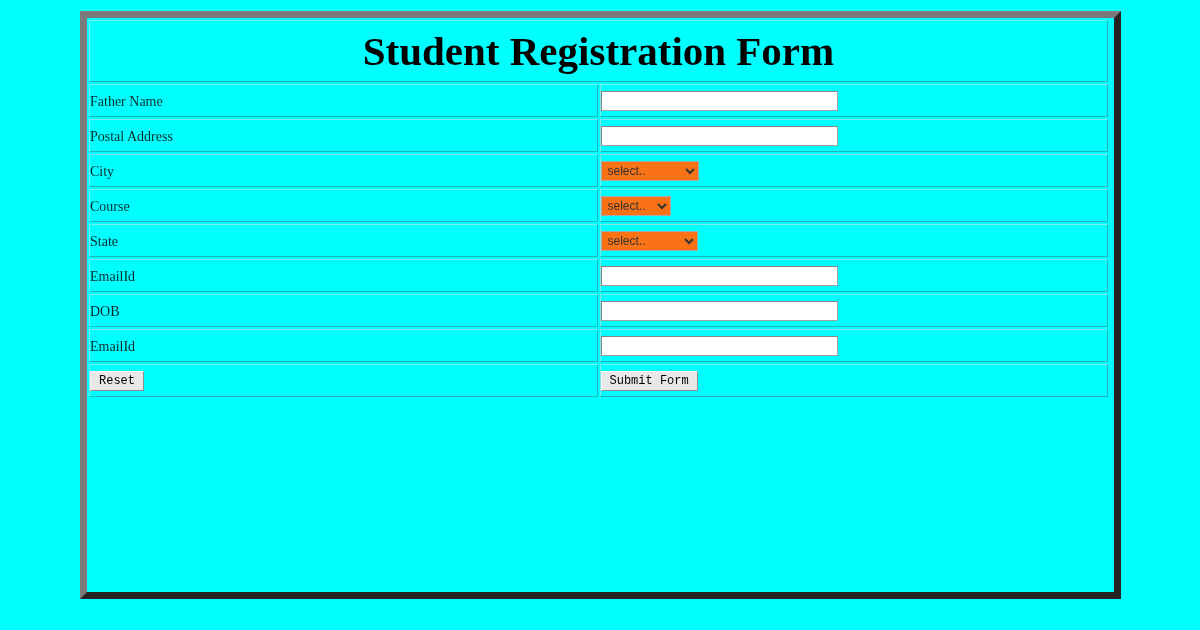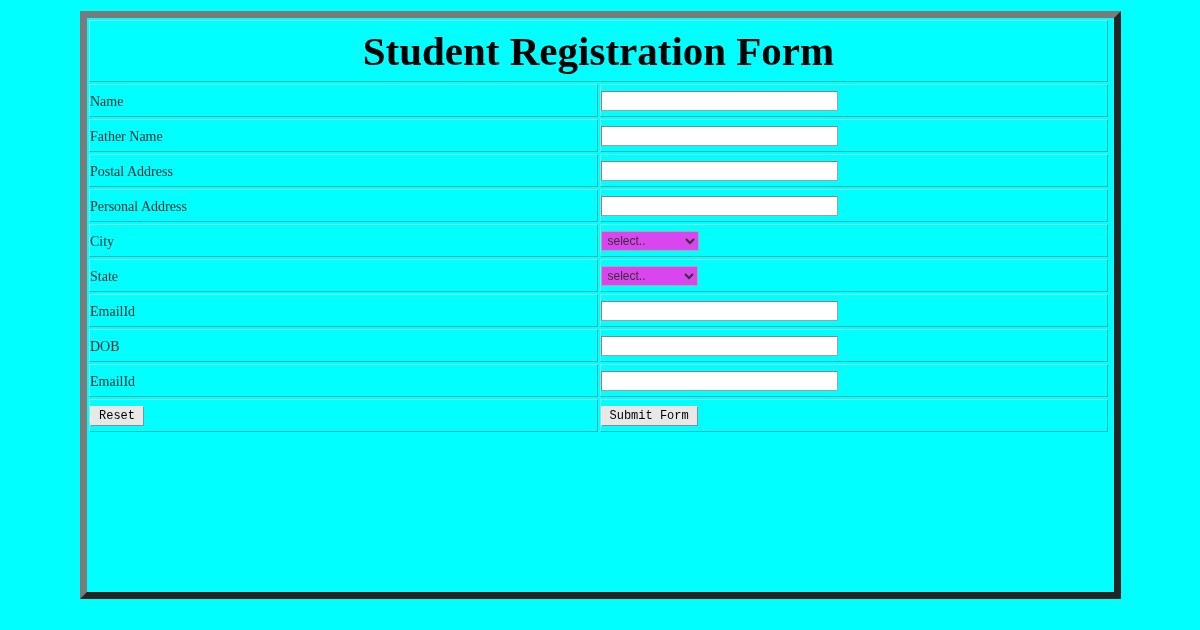--- a/index.html
+++ b/index.html
@@ -92,21 +92,21 @@
     border-left-color: #848484;
     padding: 1px 2px;
     margin: 0;
     box-sizing: content-box;
     vertical-align: middle;
   }
 
   select.select-input {
     font-family: "Liberation Sans", sans-serif;
     font-size: 12px;
-    background: #d946ef;
+    background: #f97316;
     color: #333333;
     border: 1px solid #a8a8a8;
     height: 20px;
     padding: 1px 2px;
     margin: 0;
     vertical-align: middle;
   }
   select.w-city    { width: 98px; }
   select.w-course  { width: 70px; }
   select.w-district{ width: 88px; }
@@ -149,68 +149,62 @@
 <div id="outer-frame">
   <table id="registration-table">
     <tbody>
 
       <tr>
         <td class="header-cell" colspan="2">
           <span class="form-title">Student Registration Form</span>
         </td>
       </tr>
 
-      <tr>
-        <td class="label-cell">
-          <span class="field-label">Name</span>
-        </td>
-        <td class="field-cell">
-          <input class="text-input" type="text" value="" style="">
-        </td>
-      </tr>
 
       <tr>
         <td class="label-cell">
           <span class="field-label">Father Name</span>
         </td>
         <td class="field-cell">
           <input class="text-input" type="text" value="" style="">
         </td>
       </tr>
 
       <tr>
         <td class="label-cell">
           <span class="field-label">Postal Address</span>
         </td>
         <td class="field-cell">
           <input class="text-input" type="text" value="" style="">
         </td>
       </tr>
 
-      <tr>
-        <td class="label-cell">
-          <span class="field-label">Personal Address</span>
-        </td>
-        <td class="field-cell">
-          <input class="text-input" type="text" value="" style="">
-        </td>
-      </tr>
 
 
       <tr>
         <td class="label-cell">
           <span class="field-label">City</span>
         </td>
         <td class="field-cell">
           <select class="select-input w-city">
             <option>select..</option>
           </select>
         </td>
       </tr>
 
+      <tr>
+        <td class="label-cell">
+          <span class="field-label">Course</span>
+        </td>
+        <td class="field-cell">
+          <select class="select-input w-course">
+            <option>select..</option>
+          </select>
+        </td>
+      </tr>
 
 
       <tr>
         <td class="label-cell">
           <span class="field-label">State</span>
         </td>
         <td class="field-cell">
           <select class="select-input w-state">
             <option>select..</option>
           </select>

